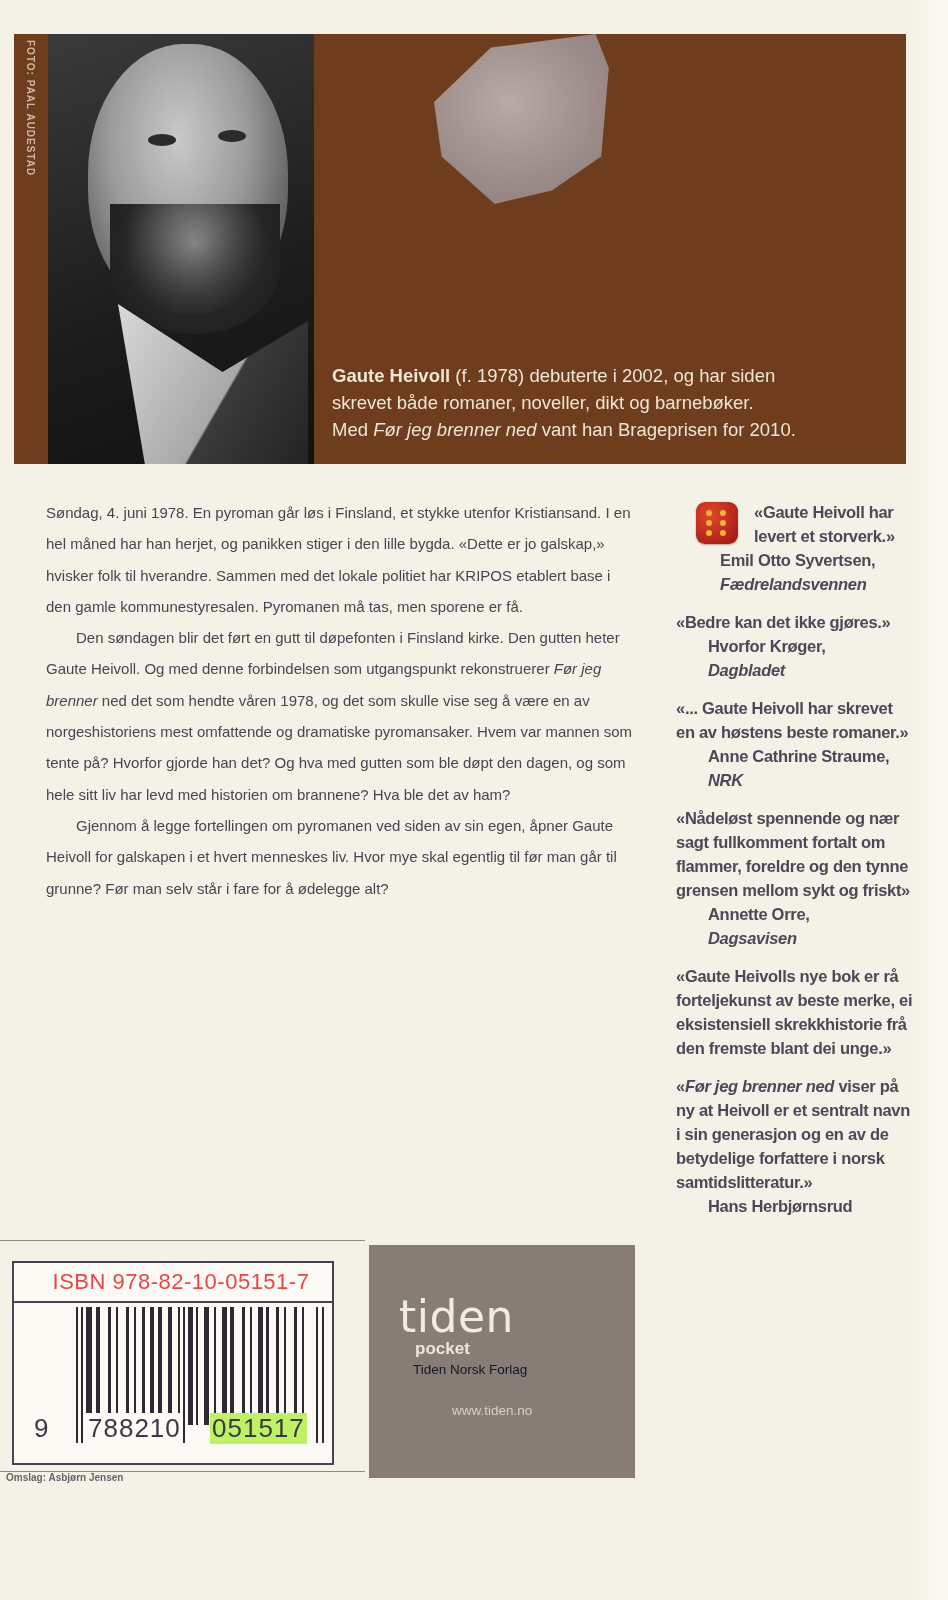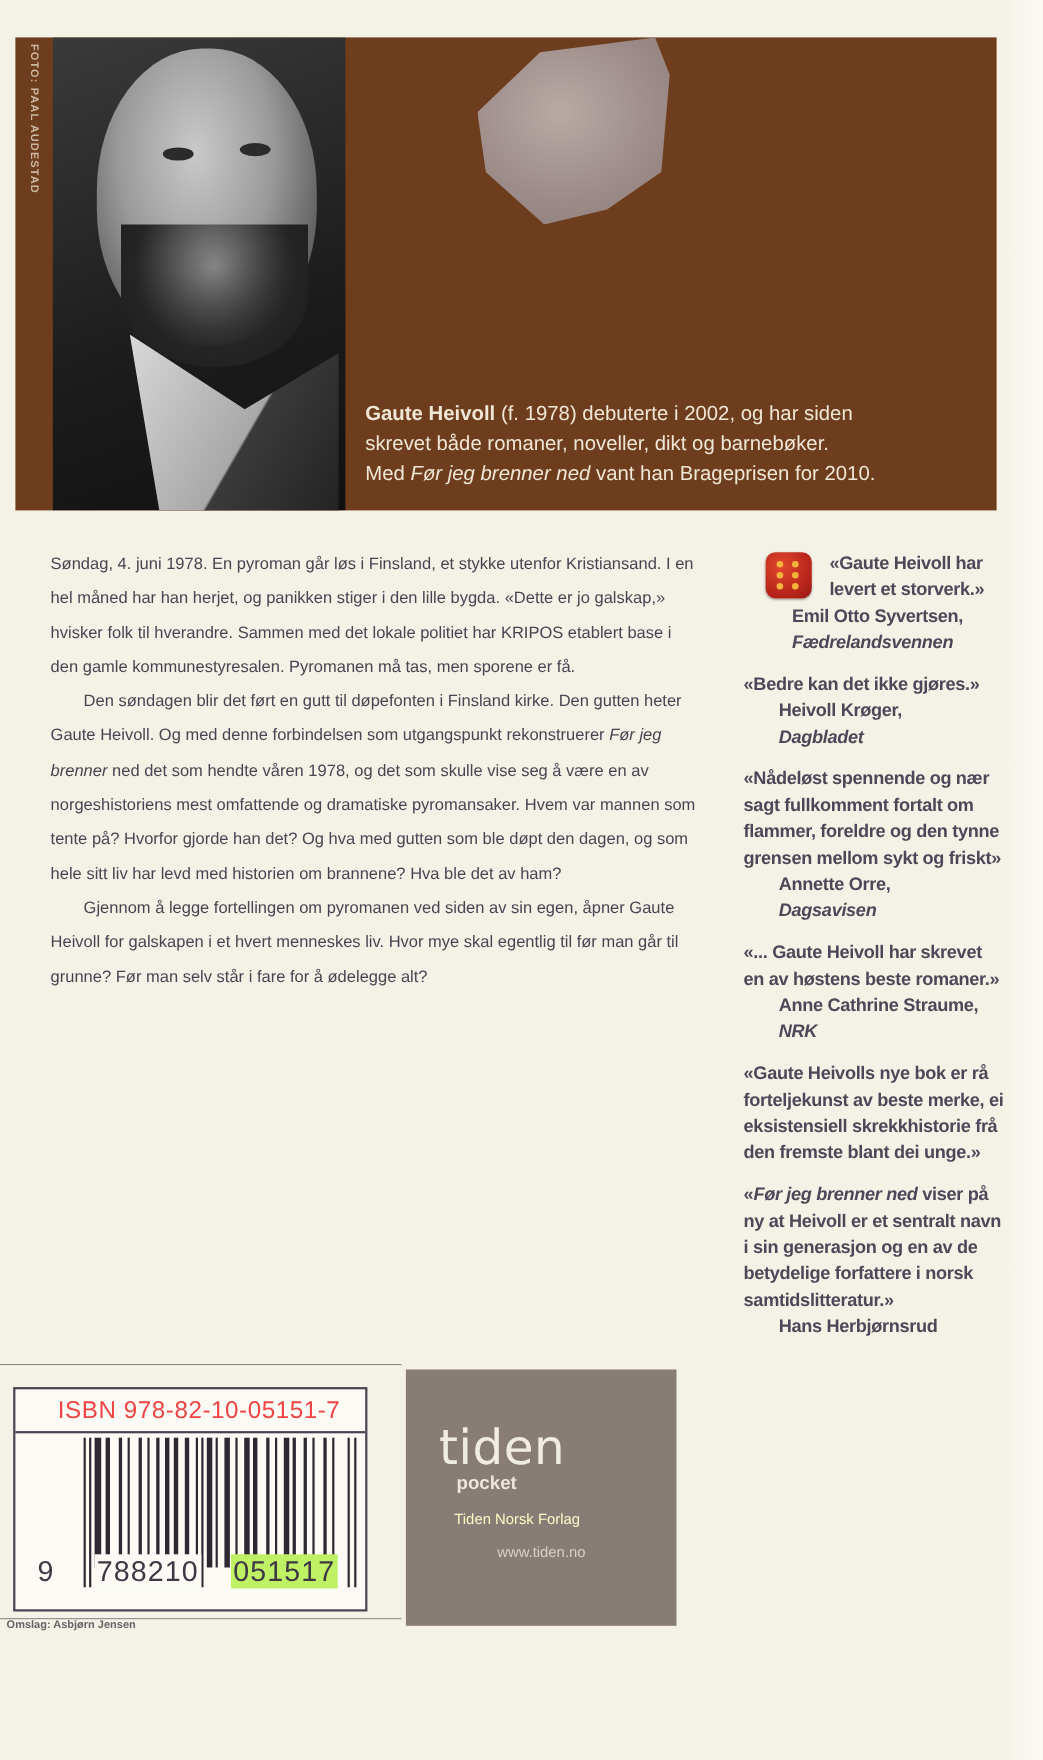--- a/index.html
+++ b/index.html
@@ -115,32 +115,32 @@
   .barcode-digits {
     position:absolute; left:0; top:150px; width:318px; font-size:26px;
     color:#3e3744; letter-spacing:1px;
   }
   .barcode-digits .d1 { position:absolute; left:20px; }
   .barcode-digits .d2 { position:absolute; left:72px; background:#fbfaf5; padding:0 2px; }
   .barcode-digits .d3 { position:absolute; left:196px; background:#bef264; padding:0 2px; }
 
   
   .publisher {
-    position:absolute; left:369px; top:1245px; width:246px; height:233px;
+    position:absolute; left:369px; top:1245px; width:266px; height:233px;
     background:#877d76;
   }
   .pub-logo {
     position:absolute; left:30px; top:46px; font-size:44px; color:#f1ece2;
     letter-spacing:0.5px; font-family:"DejaVu Sans", sans-serif;
   }
   .pub-pocket {
     position:absolute; left:46px; top:94px; font-size:17px; font-weight:bold; color:#ede6da;
   }
   .pub-name {
-    position:absolute; left:44px; top:128px; font-size:13.5px; color:#fef9c3;
+    position:absolute; left:44px; top:117px; font-size:13.5px; color:#0f172a;
   }
   .pub-url {
     position:absolute; left:44px; top:158px; font-size:13.5px; color:#d8d0c6;margin-left:39px;
   }
   .cover-credit {
     position:absolute; left:6px; top:1472px; font-size:10px; font-weight:bold; color:#6a6268;
   }
 </style>
 </head>
 <body>
@@ -181,32 +181,32 @@
         <span class="pip" style="left:24px;top:18px"></span>
       <span class="pip" style="left:10px;top:28px"></span>
         <span class="pip" style="left:24px;top:28px"></span>
     </div>
     <div class="first-quote">«Gaute Heivoll har levert et storverk.»</div>
     <span class="first-author">Emil Otto Syvertsen,</span>
     <span class="first-source">Fædrelandsvennen</span>
   </div>
   <div class="review">
     <span class="quote">«Bedre kan det ikke gjøres.»</span>
-    <span class="author">Heivoll Krøger,</span>
+    <span class="author">Hvorfor Krøger,</span>
     <span class="source">Dagbladet</span>
+  </div>
+  <div class="review">
+    <span class="quote">«... Gaute Heivoll har skrevet en av høstens beste romaner.»</span>
+    <span class="author">Anne Cathrine Straume,</span>
+    <span class="source">NRK</span>
   </div>
   <div class="review">
     <span class="quote">«Nådeløst spennende og nær sagt fullkomment fortalt om flammer, foreldre og den tynne grensen mellom sykt og friskt»</span>
     <span class="author">Annette Orre,</span>
     <span class="source">Dagsavisen</span>
-  </div>
-  <div class="review">
-    <span class="quote">«... Gaute Heivoll har skrevet en av høstens beste romaner.»</span>
-    <span class="author">Anne Cathrine Straume,</span>
-    <span class="source">NRK</span>
   </div>
   <div class="review">
     <span class="quote">«Gaute Heivolls nye bok er rå forteljekunst av beste merke, ei eksistensiell skrekkhistorie frå den fremste blant dei unge.»</span>
   </div>
   <div class="review">
     <span class="quote"><span>«</span><i>Før jeg brenner ned</i><span> viser på ny at Heivoll er et sentralt navn i sin generasjon og en av de betydelige forfattere i norsk samtidslitteratur.»</span></span>
     <span class="author">Hans Herbjørnsrud</span>
   </div>
 </div>
 

